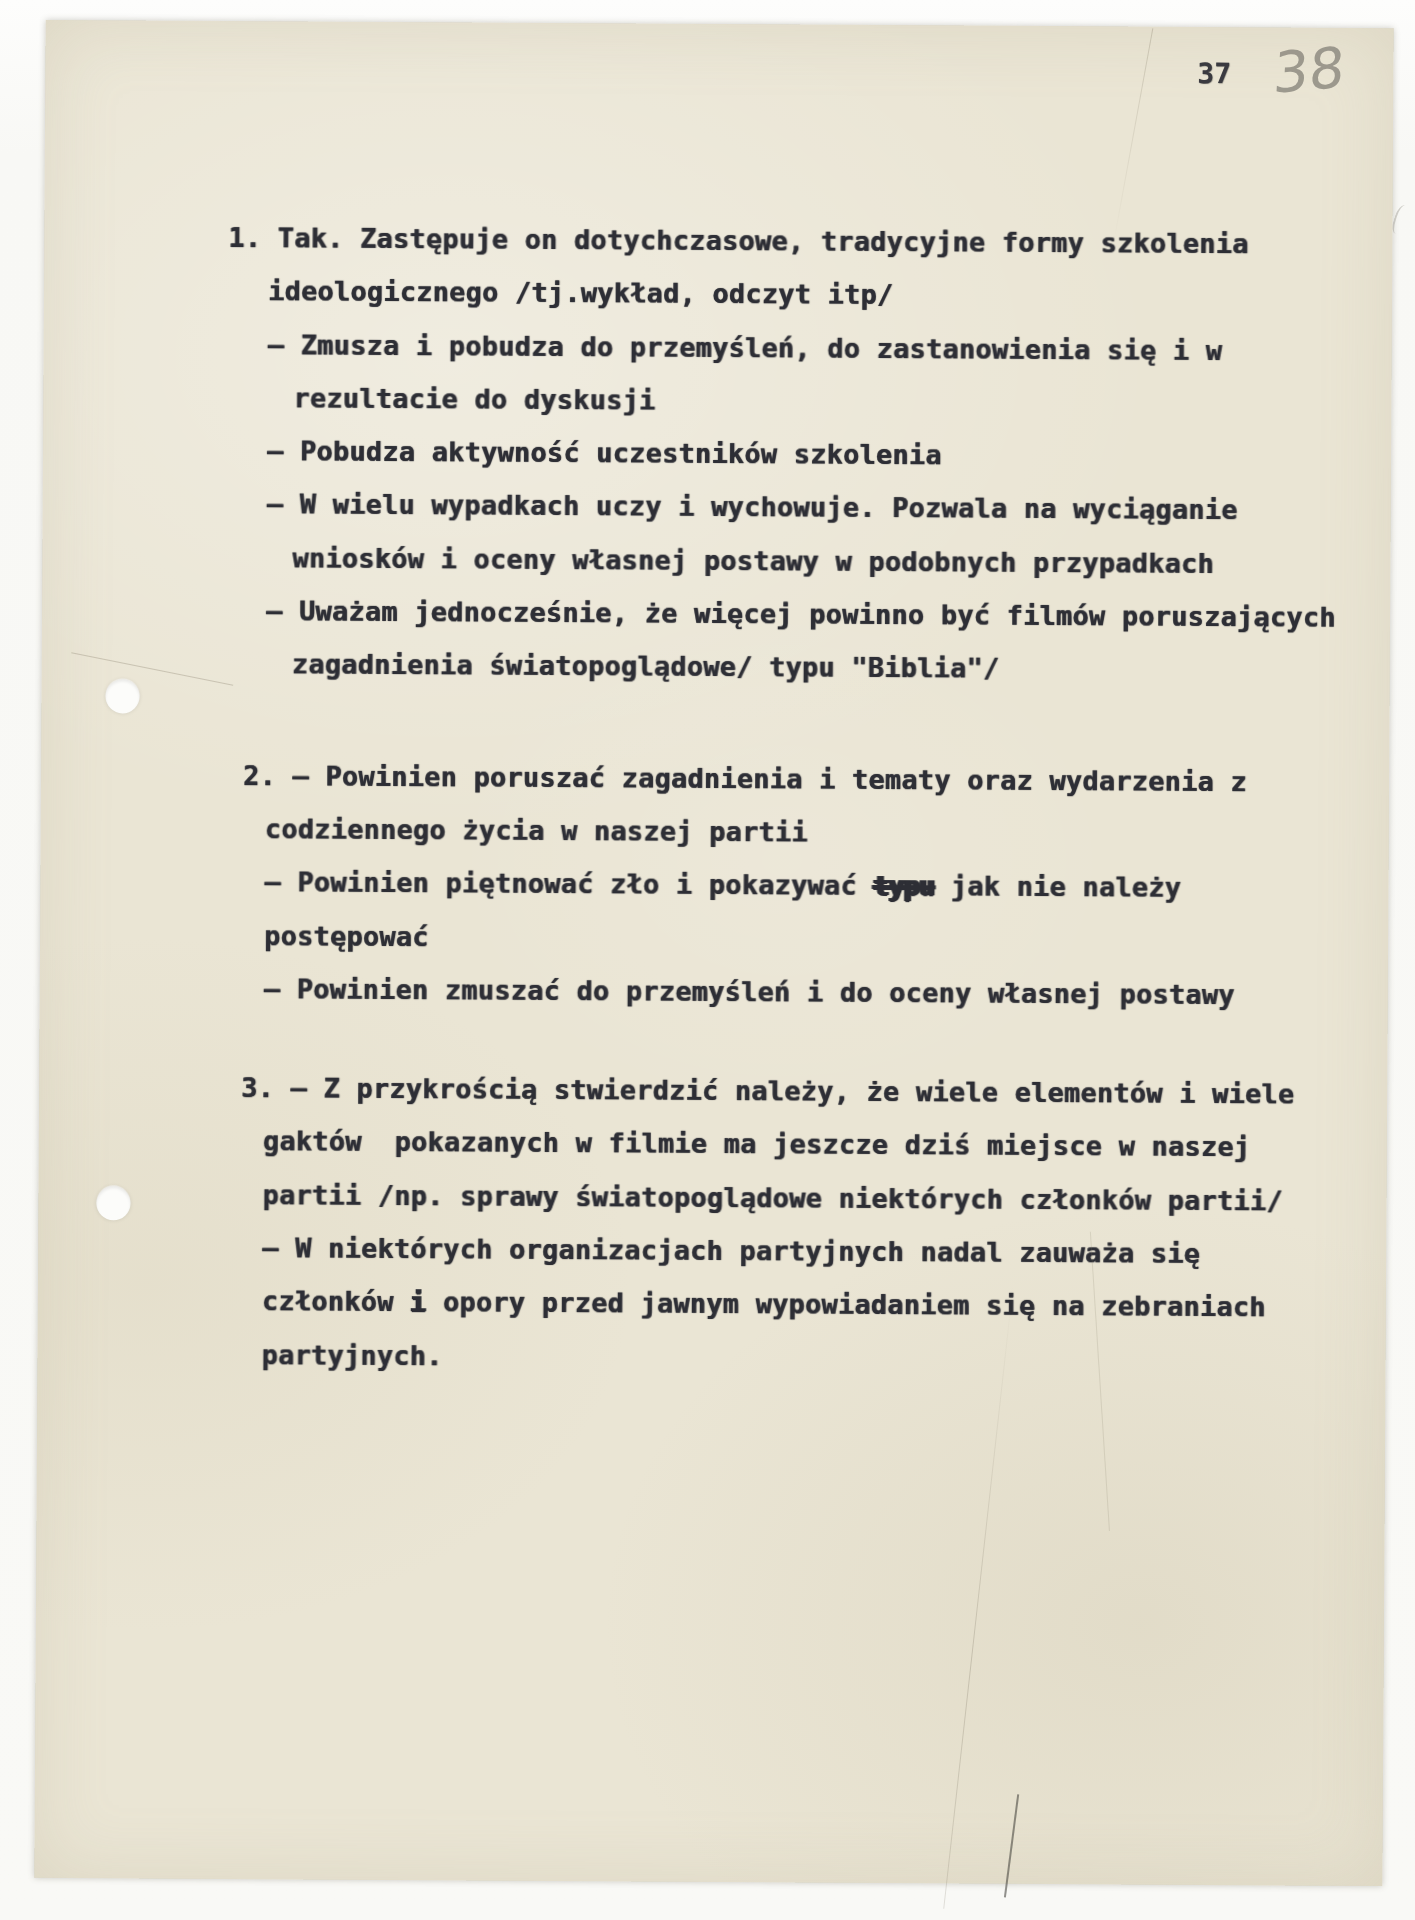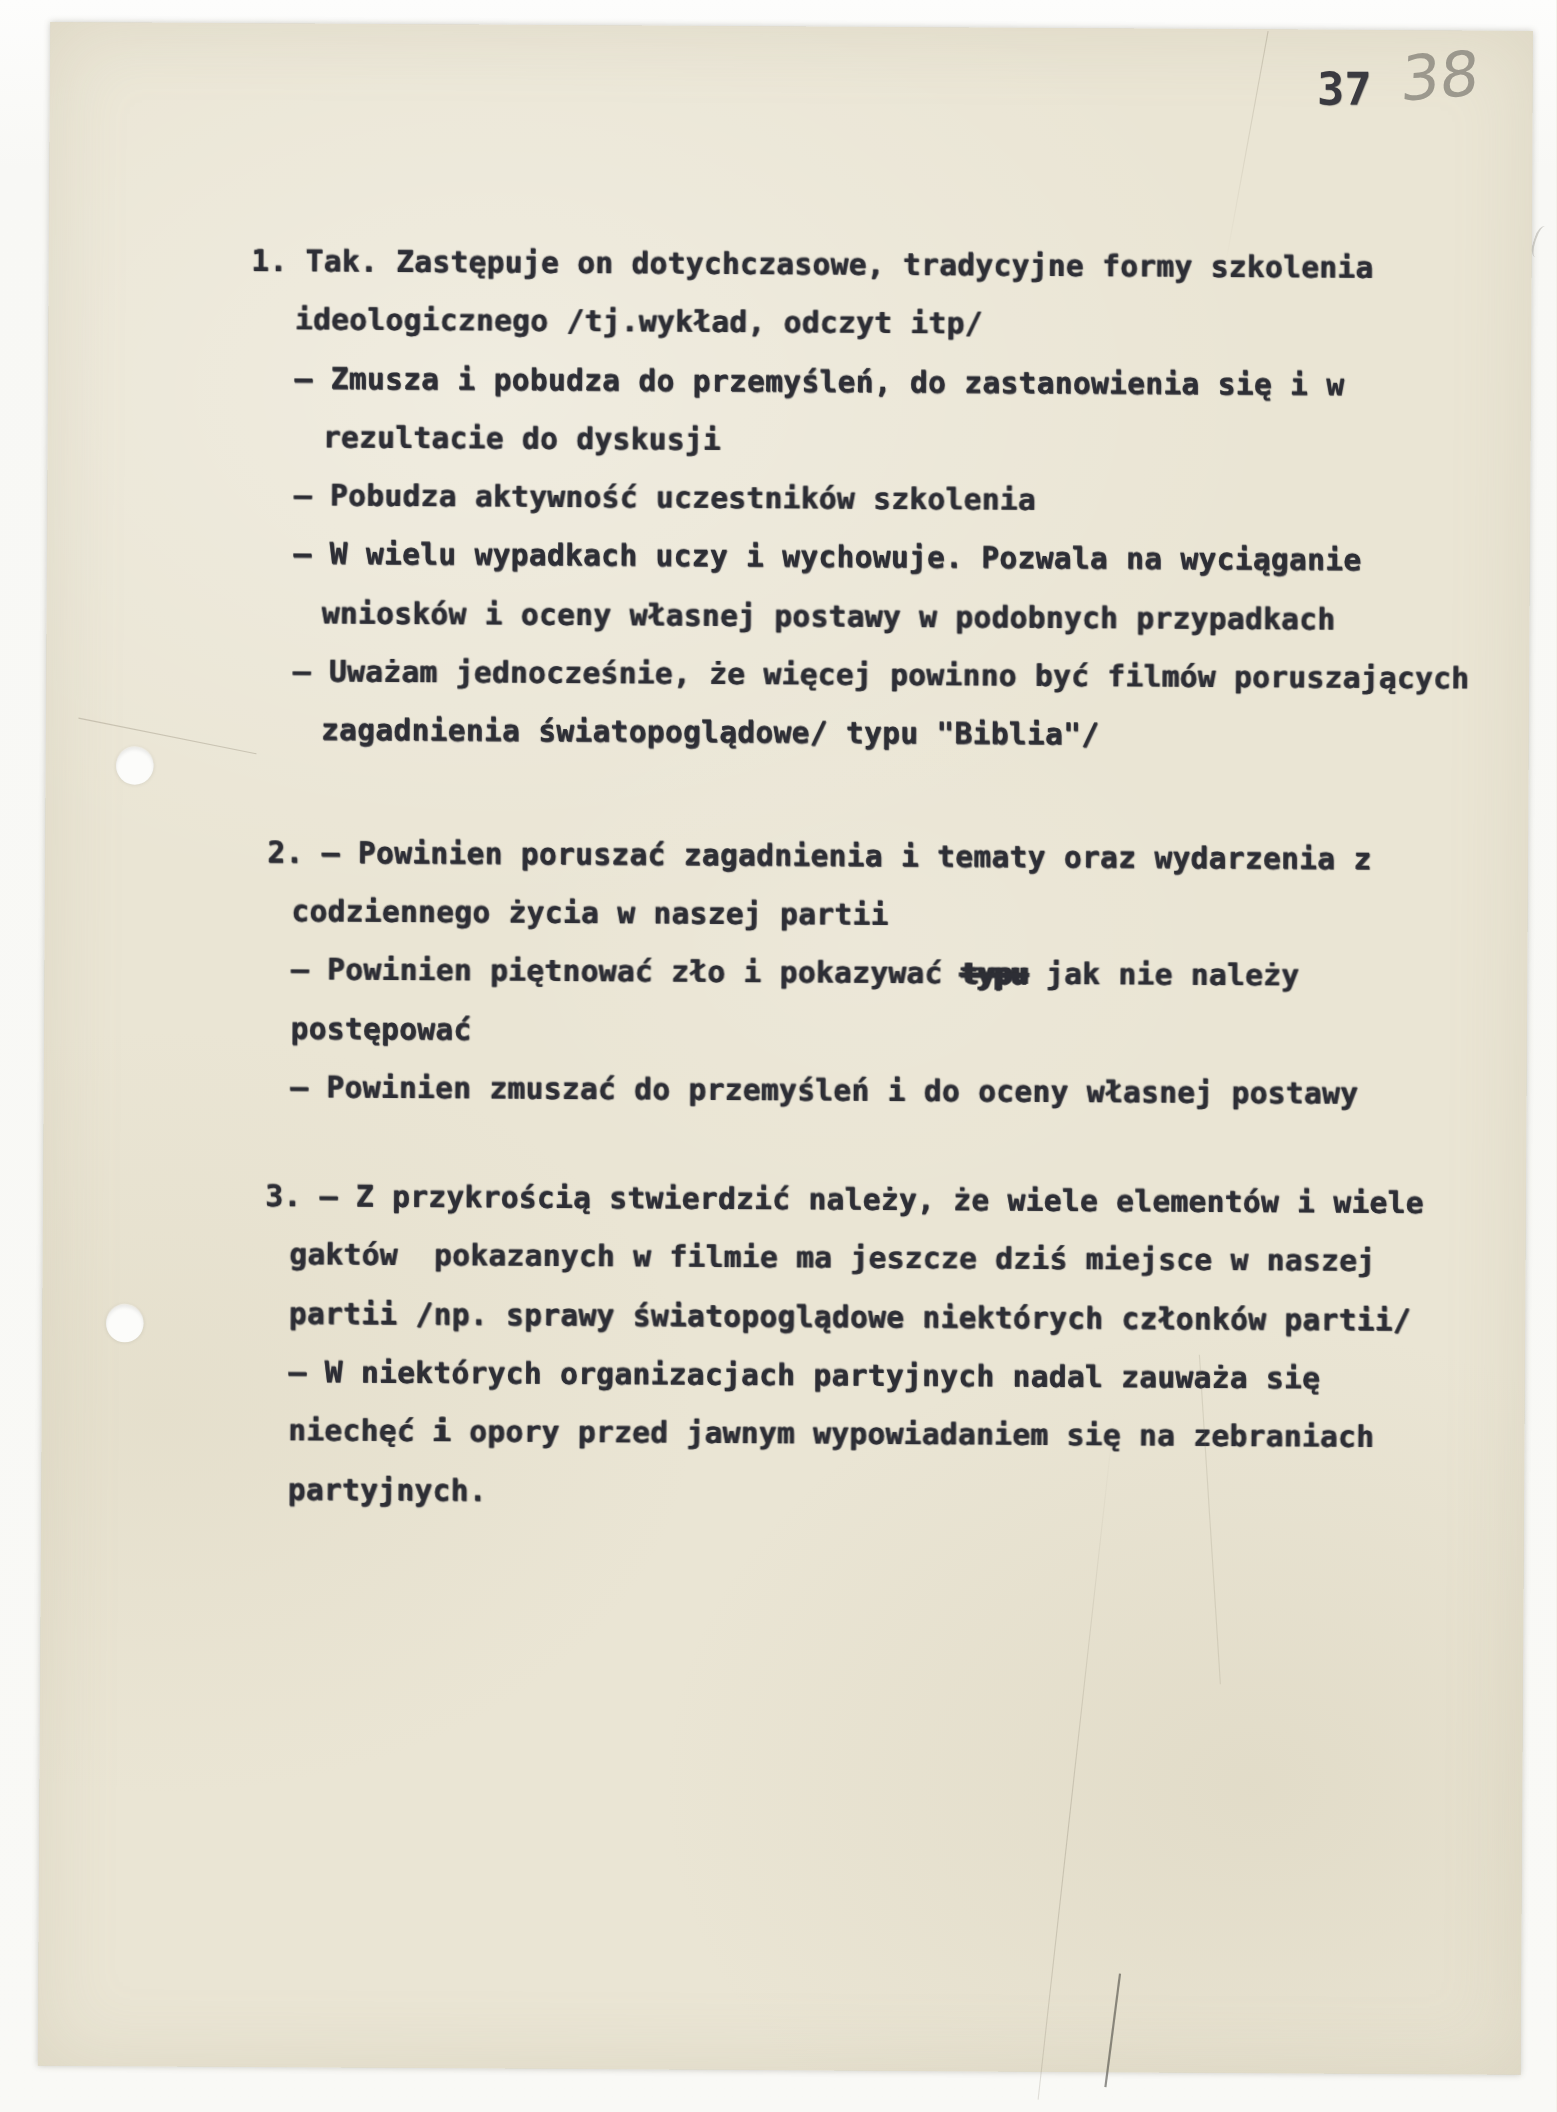--- a/index.html
+++ b/index.html
@@ -47,21 +47,21 @@
     text-decoration-thickness:4px;
     text-shadow:1.6px 0 0 #2d2e35, -1.6px 0 0 #2d2e35, 0 1px 0 #2d2e35;
     letter-spacing:-1px;
   }
   .smudge{
     text-shadow:1px 0 0 #2d2e35, -1px 0 0 #2d2e35, 0 .6px 0 #2d2e35;
   }
   
   .pagenum-typed{
     position:absolute;left:1152px;top:30px;
-    font-size:41px;font-weight:700;color:#3a3a40;
+    font-size:28px;font-weight:700;color:#3a3a40;
     text-shadow:.5px .5px 1px rgba(40,40,40,.55);
   }
   .pagenum-hand{
     position:absolute;left:1228px;top:10px;
     font-family:"DejaVu Sans","Liberation Sans",sans-serif;
     font-size:56px;color:#8f8c82;opacity:.85;
     transform:rotate(-5deg) skewX(-8deg);
   }
   
   .hole{
@@ -111,21 +111,21 @@
         <div class="line ind-c"><span>codziennego życia w naszej partii</span></div>
         <div class="line ind-c"><span>– Powinien piętnować zło i pokazywać </span><span class="struck">typu</span><span> jak nie należy</span></div>
         <div class="line ind-c"><span>postępować</span></div>
         <div class="line ind-c"><span>– Powinien zmuszać do przemyśleń i do oceny własnej postawy</span></div>
       </div>
       <div class="section">
         <div class="line ind-b"><span>3. – Z przykrością stwierdzić należy, że wiele elementów i wiele</span></div>
         <div class="line ind-c"><span>gaktów  pokazanych w filmie ma jeszcze dziś miejsce w naszej</span></div>
         <div class="line ind-c"><span>partii /np. sprawy światopoglądowe niektórych członków partii/</span></div>
         <div class="line ind-c"><span>– W niektórych organizacjach partyjnych nadal zauważa się</span></div>
-        <div class="line ind-c"><span>niechęć </span><span class="smudge">i</span><span> opory przed jawnym wypowiadaniem się na zebraniach</span></div>
+        <div class="line ind-c"><span>członków </span><span class="smudge">i</span><span> opory przed jawnym wypowiadaniem się na zebraniach</span></div>
         <div class="line ind-c"><span>partyjnych.</span></div>
       </div>
     </div>
 
   <div class="hole hole-top"></div>
   <div class="hole hole-bottom"></div>
 
   <div class="crease crease-hole"></div>
   <div class="crease crease-top"></div>
   <div class="crease crease-br1"></div>

